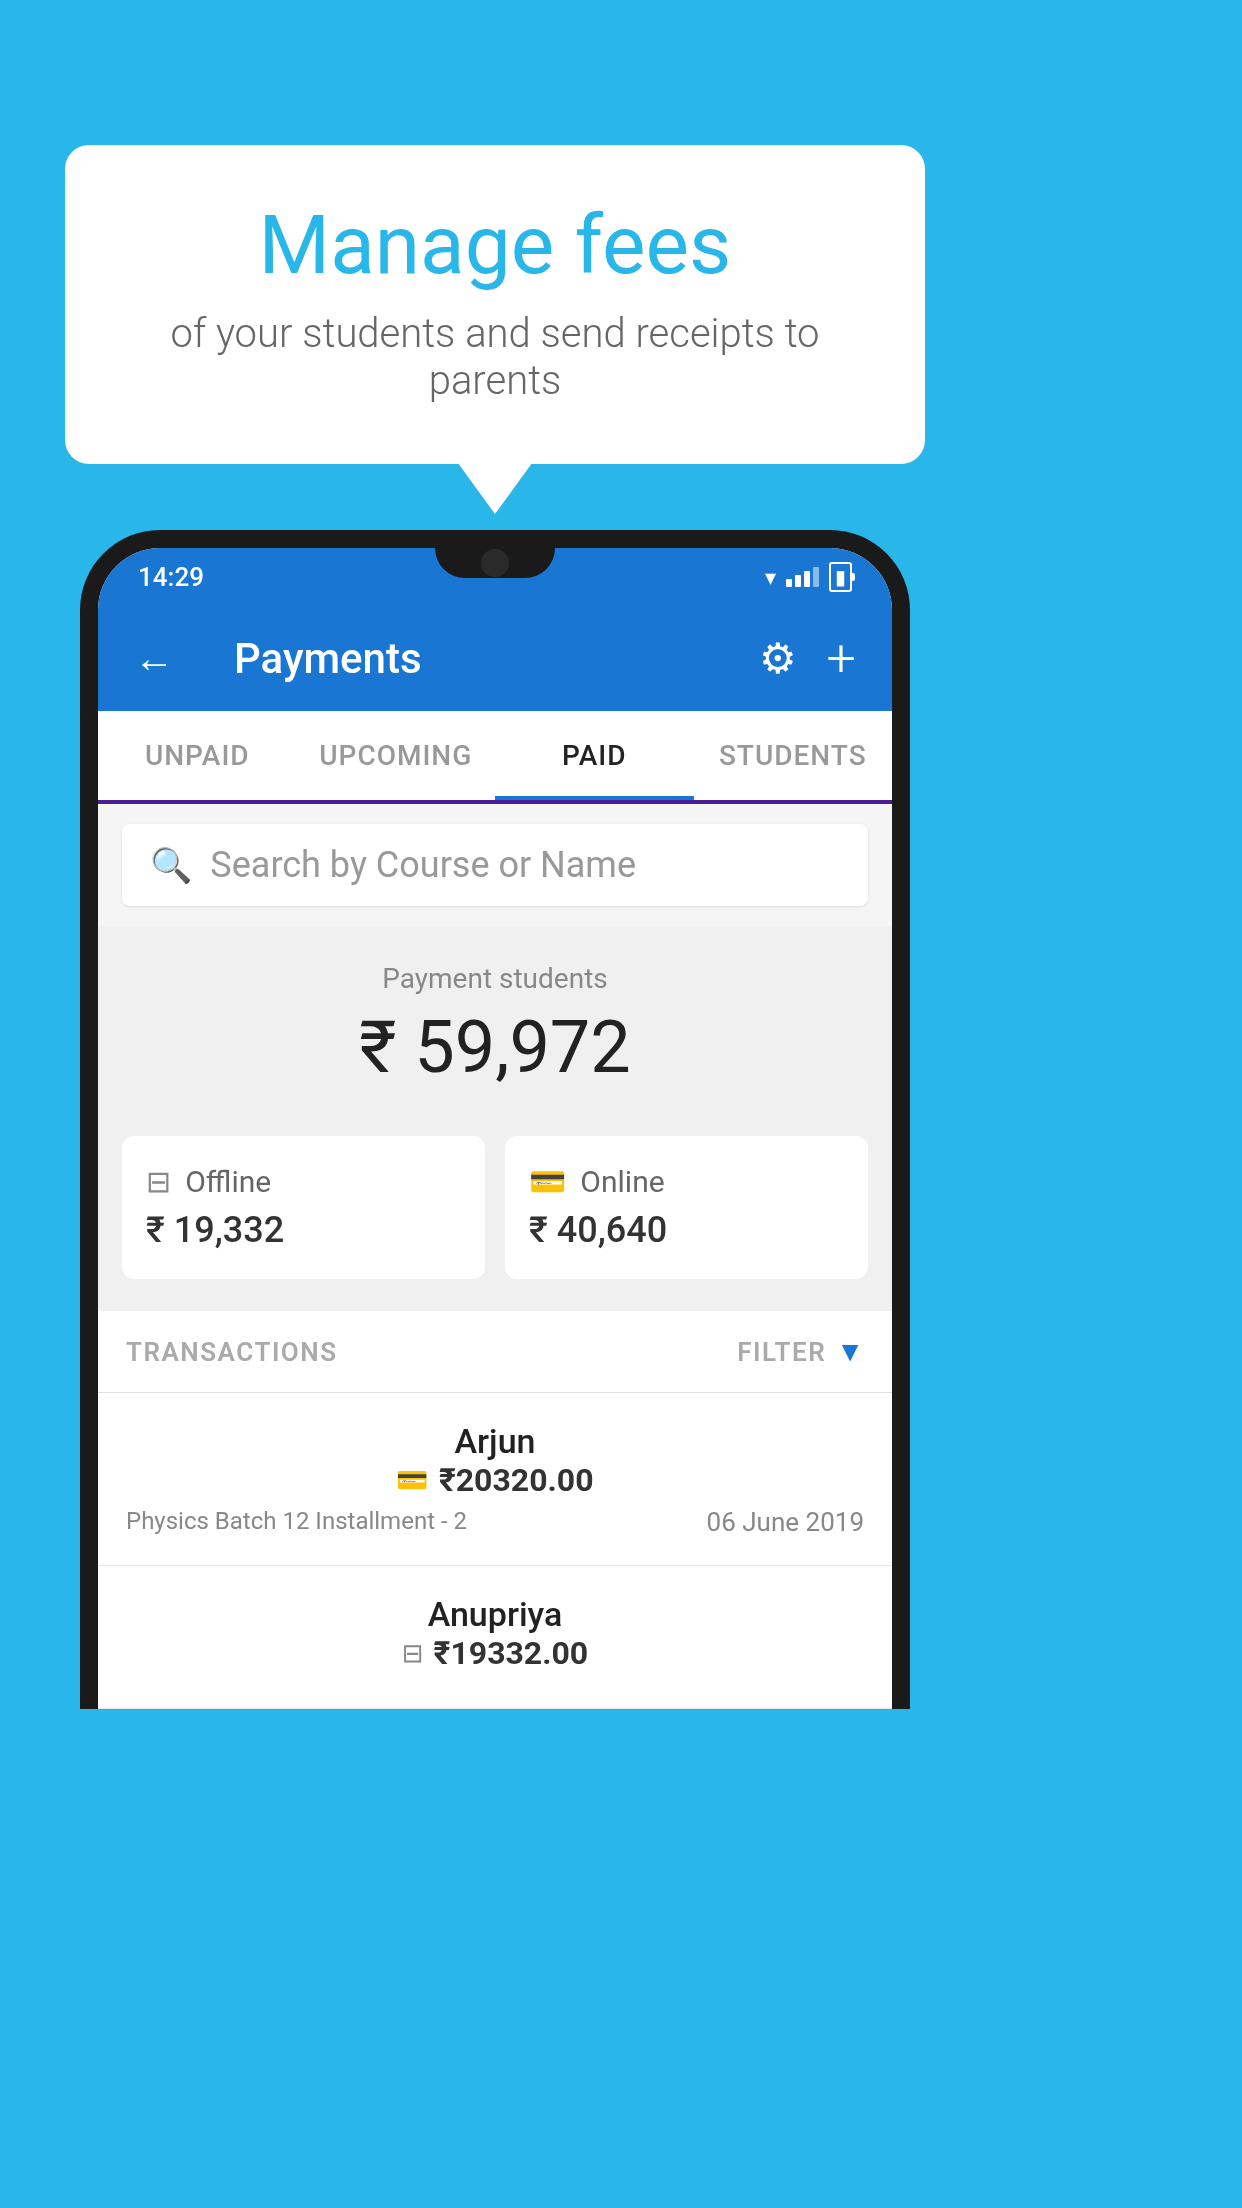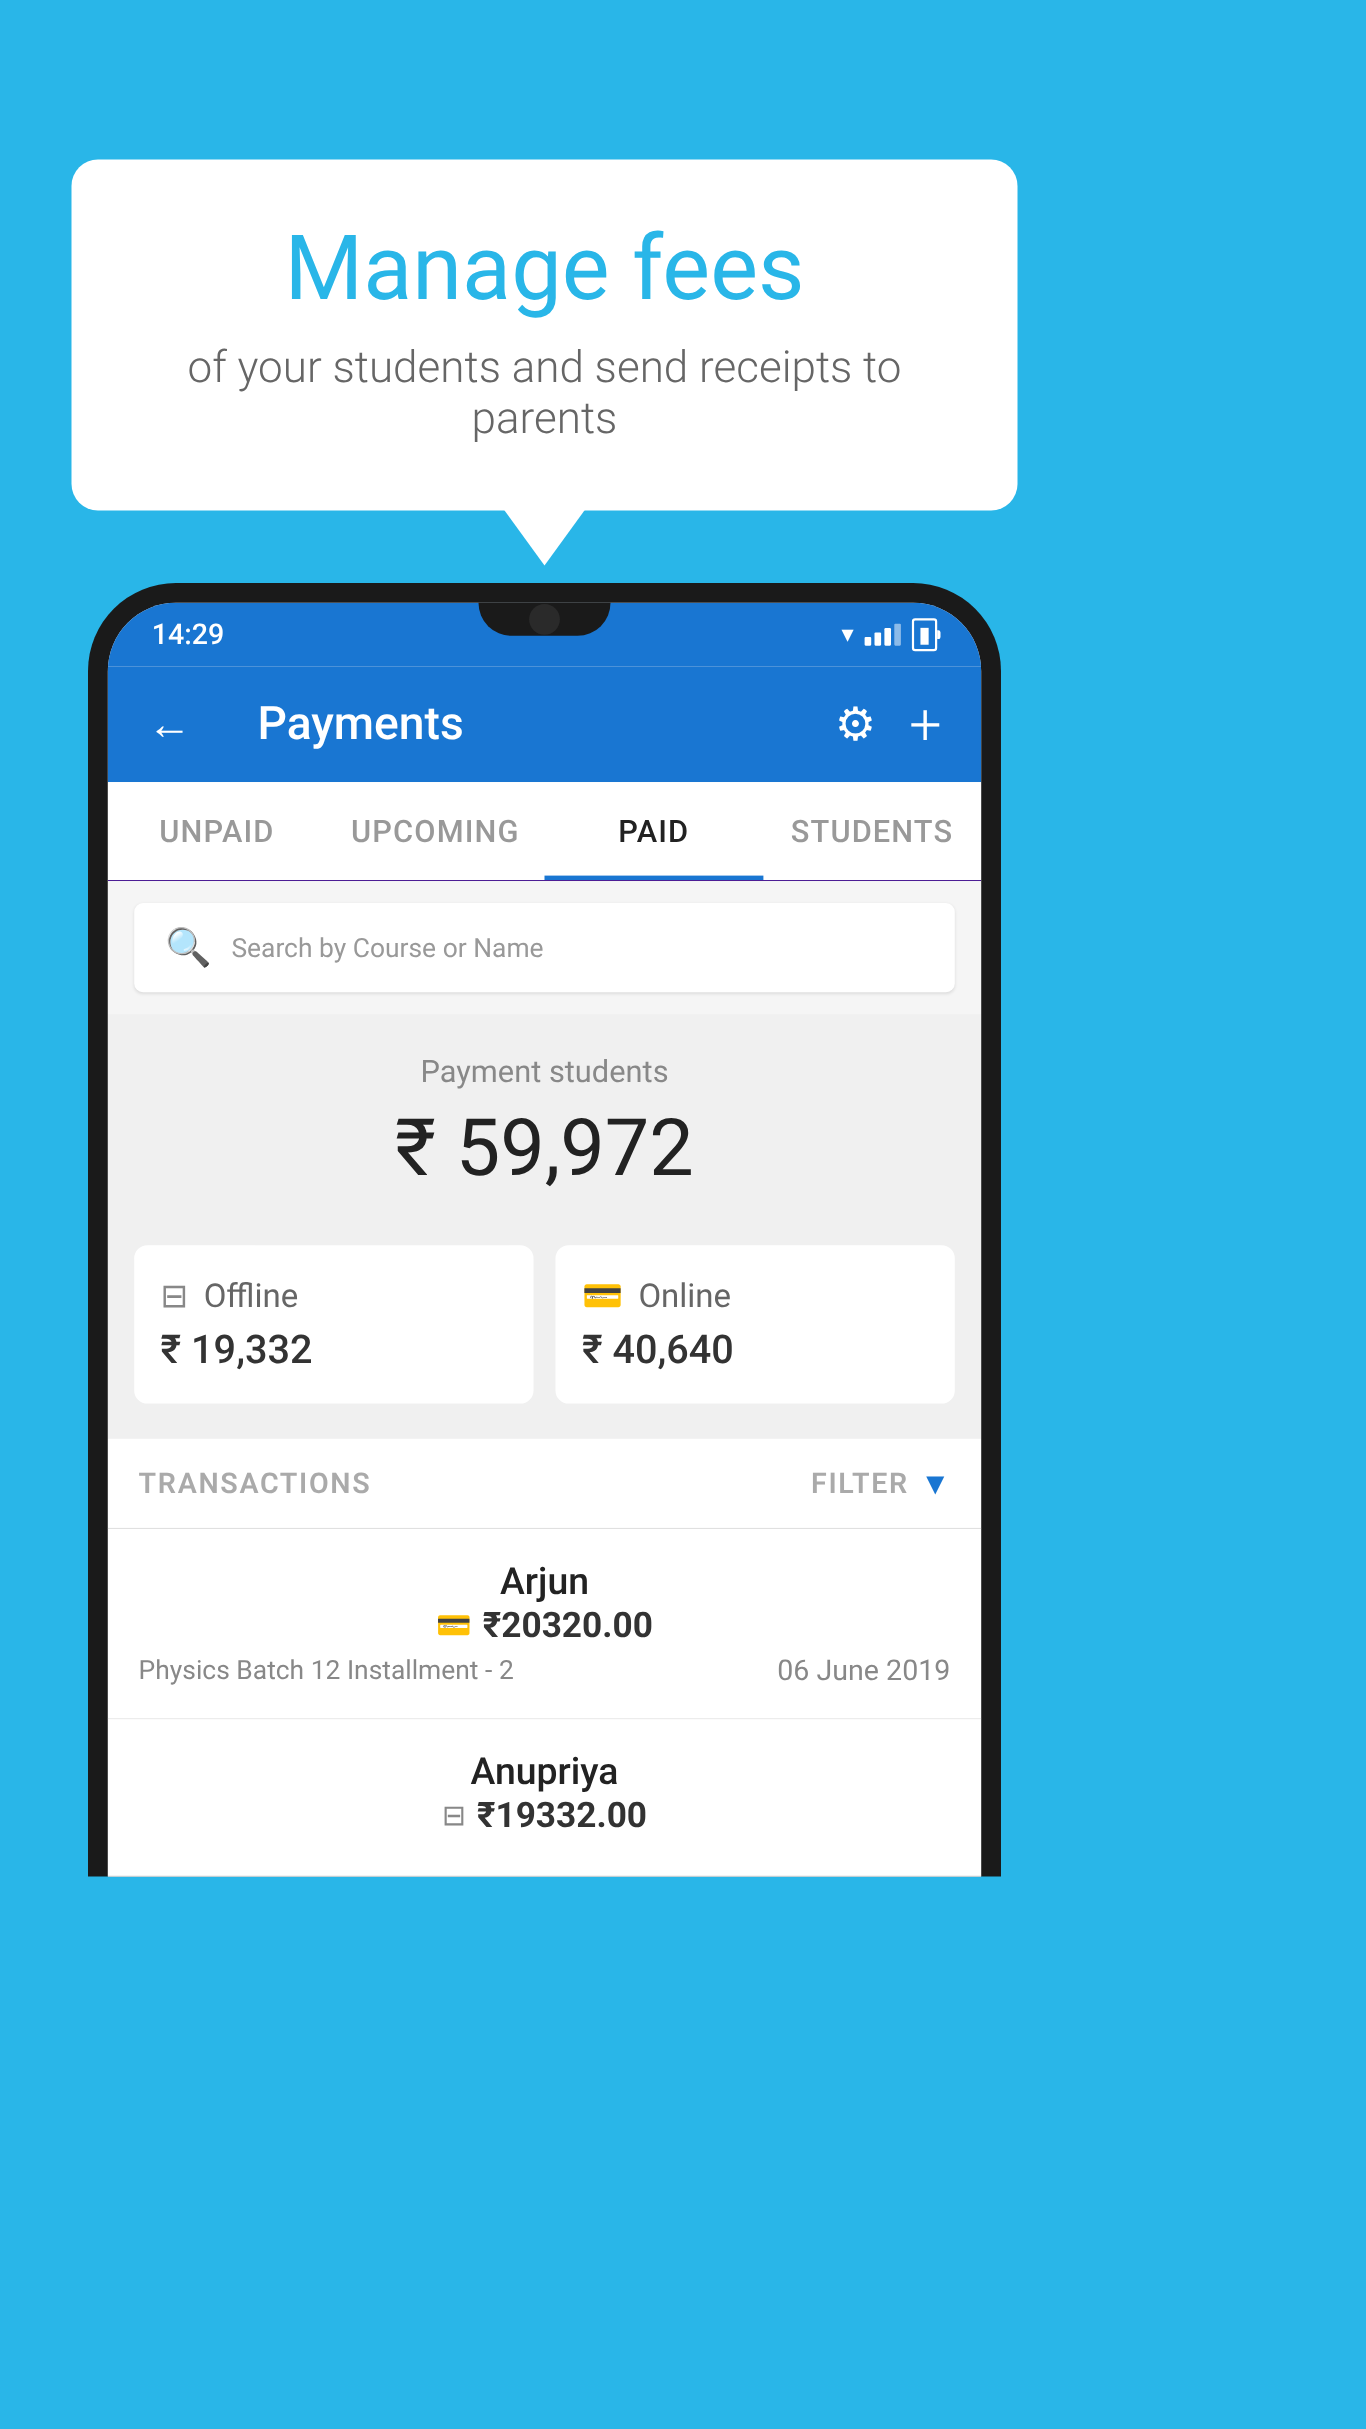--- a/index.html
+++ b/index.html
@@ -158,21 +158,21 @@
     .plus-icon {
       color: white;
       font-size: 52px;
       font-weight: 300;
     }
 
     
     .tabs-container {
       background: white;
       display: flex;
-      border-bottom: 1px solid #4c1d95;
+      border-bottom: 4px solid #4c1d95;
     }
     .tab {
       flex: 1;
       text-align: center;
       padding: 28px 10px;
       font-size: 28px;
       font-weight: 500;
       color: #999;
       letter-spacing: 1px;
       cursor: pointer;
@@ -204,21 +204,21 @@
       align-items: center;
       gap: 18px;
       box-shadow: 0 1px 3px rgba(0,0,0,0.1);
     }
     .search-icon-wrap {
       color: #999;
       font-size: 34px;
     }
     .search-placeholder {
       color: #999;
-      font-size: 24px;
+      font-size: 36px;
     }
 
     
     .payment-received-section {
       background: #f0f0f0;
       padding: 36px 24px 30px;
       text-align: center;
     }
     .payment-label {
       color: #888;

